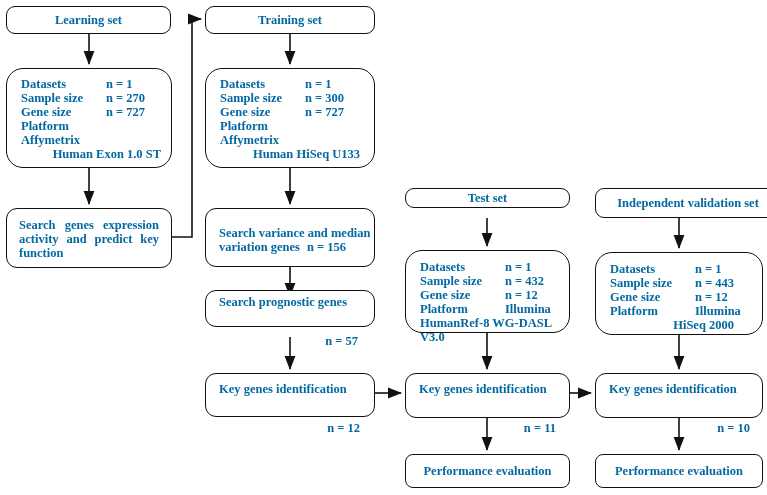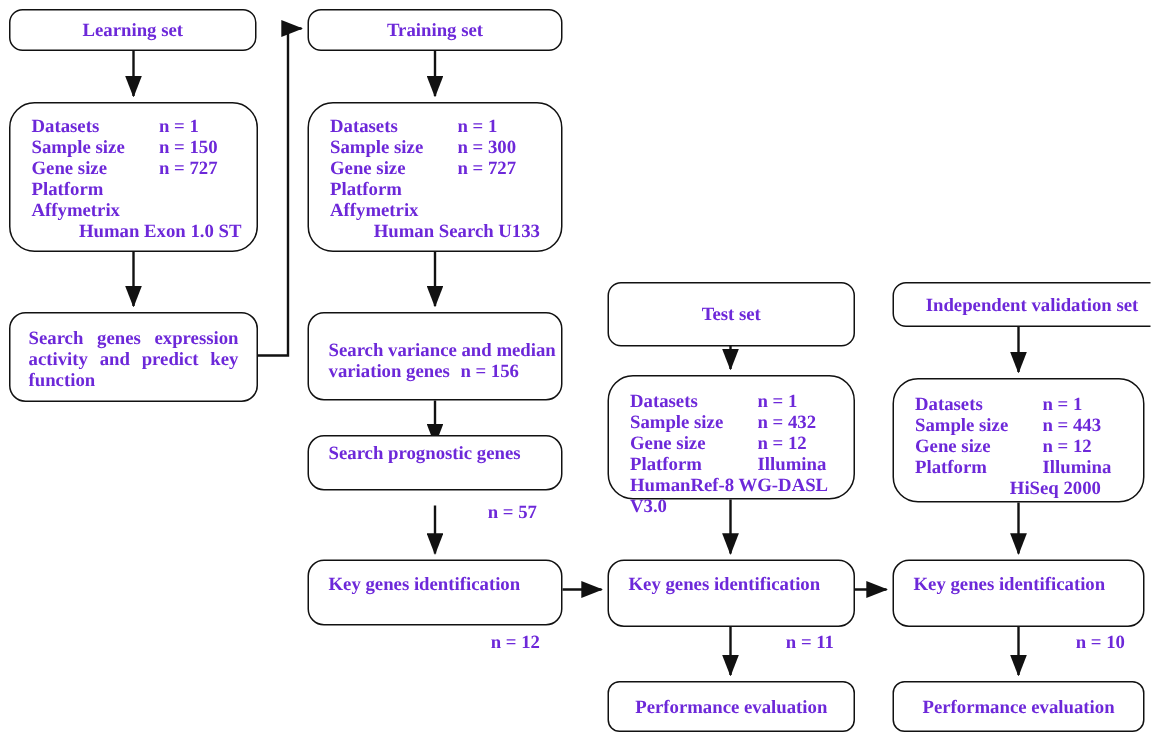--- a/index.html
+++ b/index.html
@@ -5,21 +5,21 @@
   * { margin: 0; padding: 0; box-sizing: border-box; }
   html, body { background: #ffffff; }
   #canvas {
     position: relative;
     width: 767px;
     height: 495px;
     background: #ffffff;
     font-family: "Liberation Serif", "DejaVu Serif", serif;
     font-weight: bold;
     font-size: 12.5px;
-    color: #6d28d9;
+    color: #0369a1;
     padding-left: 39px;
   }
   #arrows {
     position: absolute;
     left: 0; top: 0;
     width: 767px; height: 495px;
     pointer-events: none;
   }
   .box {
     position: absolute;
@@ -113,21 +113,21 @@
     <span>Learning set</span>
   </div>
 
   <div class="box details-box" style="left:6px; top:68px; width:166px; height:100px;">
     <div class="row">
       <span class="lbl">Datasets</span>
       <span class="val">n = 1</span>
     </div>
     <div class="row">
       <span class="lbl">Sample size</span>
-      <span class="val">n = 150</span>
+      <span class="val">n = 270</span>
     </div>
     <div class="row">
       <span class="lbl">Gene size</span>
       <span class="val">n = 727</span>
     </div>
     <div class="row">
       <span class="lbl">Platform</span>
       <span class="val"></span>
     </div>
     <div class="row">
@@ -159,42 +159,42 @@
       <span class="val">n = 727</span>
     </div>
     <div class="row">
       <span class="lbl">Platform</span>
       <span class="val"></span>
     </div>
     <div class="row">
       <span class="lbl">Affymetrix</span>
       <span class="val"></span>
     </div>
-    <div class="footer footer-r14">Human Search U133</div>
+    <div class="footer footer-r14">Human HiSeq U133</div>
   </div>
 
   <div class="box twoline-box" style="left:205px; top:208px; width:170px; height:59px; padding-top:17px;">
     <div class="l1">Search variance and median</div>
     <div class="l1" style="display:flex;">
       <span>variation genes</span>
       <span style="flex:1; text-align:right; padding-right:28px;">n = 156</span>
     </div>
   </div>
 
   <div class="box twoline-box" style="left:205px; top:290px; width:170px; height:37px; padding-top:4px;">
     <div class="l1">Search prognostic genes</div>
     <div class="l2" style="padding-right:16px;">n = 57</div>
   </div>
 
   <div class="box twoline-box" style="left:205px; top:373px; width:170px; height:44px; padding-top:8px;">
     <div class="l1">Key genes identification</div>
     <div class="l2" style="padding-right:14px;">n = 12</div>
   </div>
 
-  <div class="box title-box" style="left:405px; top:188px; width:165px; height:43px;">
+  <div class="box title-box" style="left:405px; top:188px; width:165px; height:20px;">
     <span>Test set</span>
   </div>
 
   <div class="box details-box" style="left:405px; top:250px; width:165px; height:83px; padding-top:9px;">
     <div class="row">
       <span class="lbl">Datasets</span>
       <span class="val">n = 1</span>
     </div>
     <div class="row">
       <span class="lbl">Sample size</span>

